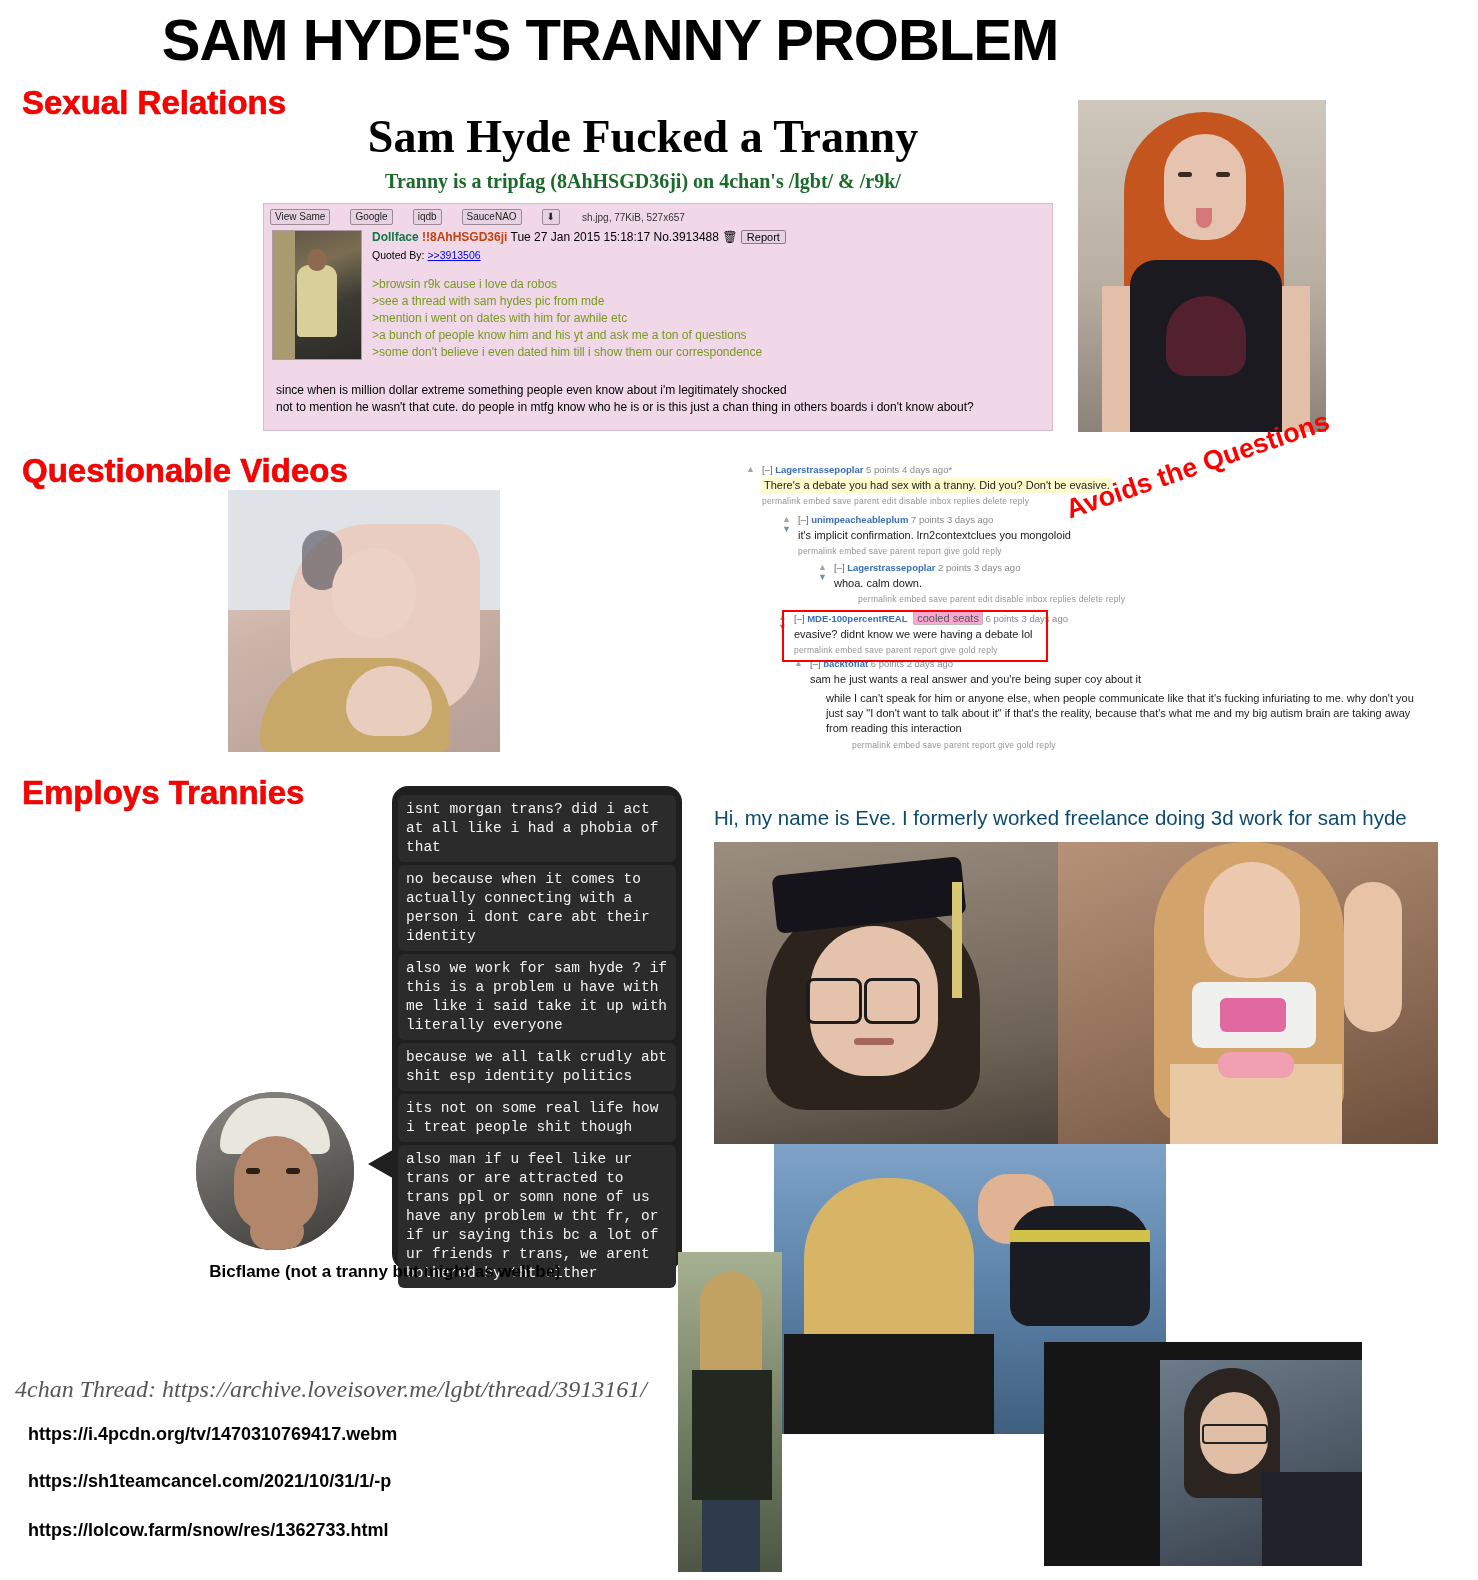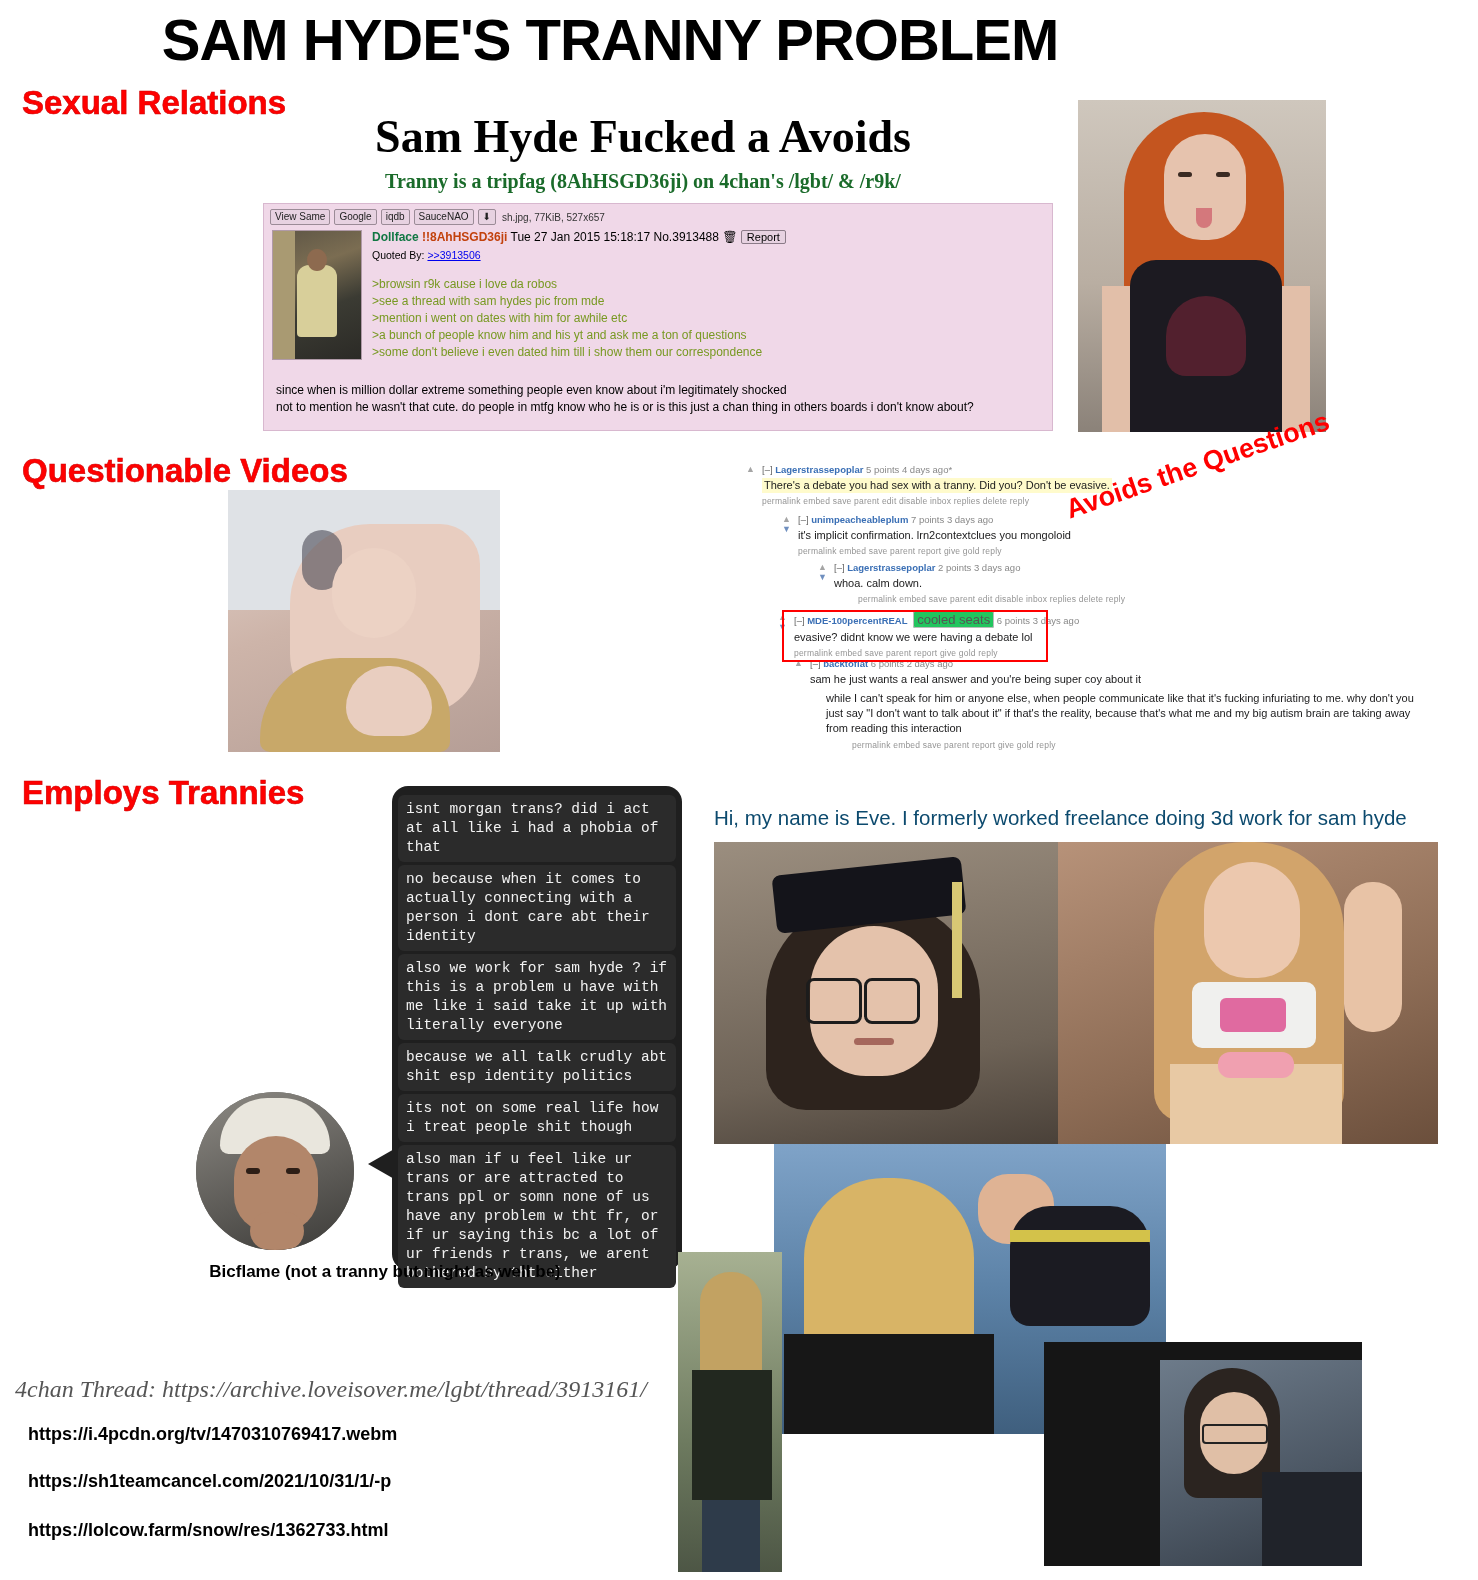--- a/index.html
+++ b/index.html
@@ -59,21 +59,21 @@
     left: 263px; top: 203px; width: 790px; height: 228px;
     background: #f0d8e8;
     border: 1px solid #d8b8cf;
     font-family: "Liberation Sans", sans-serif;
     font-size: 11.5px;
     color: #000;
     box-sizing: border-box;
   }
   #chan-toolbar {
     position: absolute; left: 6px; top: 5px;
-    display: flex; align-items: center; gap: 4px;
+    display: flex; align-items: center; gap: 20px;
     font-size: 10px;
   }
   .chan-btn {
     border: 1px solid #9b8b97;
     background: #e7d2e1;
     padding: 1px 4px;
     font-size: 10px;
     color: #222;
     border-radius: 2px;
     line-height: 12px;
@@ -209,22 +209,22 @@
   #reddit .txt { color: #1a1a1b; font-size: 11px; line-height: 15px; }
   #reddit .links { font-size: 8.5px; color: #949494; letter-spacing: .2px; white-space: nowrap; }
   #reddit .arrows {
     position: absolute; left: -16px; top: 0; width: 12px;
     color: #9aa; font-size: 9px; line-height: 10px;
   }
   .up-arrow { color: #a5a5a5; }
   .down-arrow { color: #6f8fbf; }
   .hl { background: #fffbcc; display: inline-block; padding: 0 2px; }
   .tagbox {
-    border: 1px solid #bbb; background: #22c55e; color: #555;
-    font-size: 13px; padding: 0 3px; border-radius: 2px; margin-left: 3px;
+    border: 1px solid #bbb; background: #f9a8d4; color: #555;
+    font-size: 11px; padding: 0 3px; border-radius: 2px; margin-left: 3px;
   }
   #reddit-highlight-box {
     position: absolute; left: 782px; top: 610px; width: 262px; height: 48px;
     border: 2px solid #ff0000;
   }
   #reddit .collapse { color: #666; }
   #avoids-questions {
     left: 1062px; top: 496px;
     color: #ff0000;
     font-weight: bold;
@@ -429,21 +429,21 @@
   #footer-link-2 { top: 1471px; }
   #footer-link-3 { top: 1520px; }
 </style>
 </head>
 <body>
 
 <div class="abs" id="main-title">SAM HYDE'S TRANNY PROBLEM</div>
 
 <div class="abs red-header" style="left:22px; top:84px;">Sexual Relations</div>
 
-<div class="abs" id="sec1-title">Sam Hyde Fucked a Avoids</div>
+<div class="abs" id="sec1-title">Sam Hyde Fucked a Tranny</div>
 <div class="abs" id="sec1-sub">Tranny is a tripfag (8AhHSGD36ji) on 4chan's /lgbt/ &amp; /r9k/</div>
 
 <div class="abs" id="chan-post">
   <div id="chan-toolbar">
     <span class="chan-btn">View Same</span>
     <span class="chan-btn">Google</span>
     <span class="chan-btn">iqdb</span>
     <span class="chan-btn">SauceNAO</span>
     <span class="chan-btn">⬇</span>
     <span id="chan-filesize">sh.jpg, 77KiB, 527x657</span>

